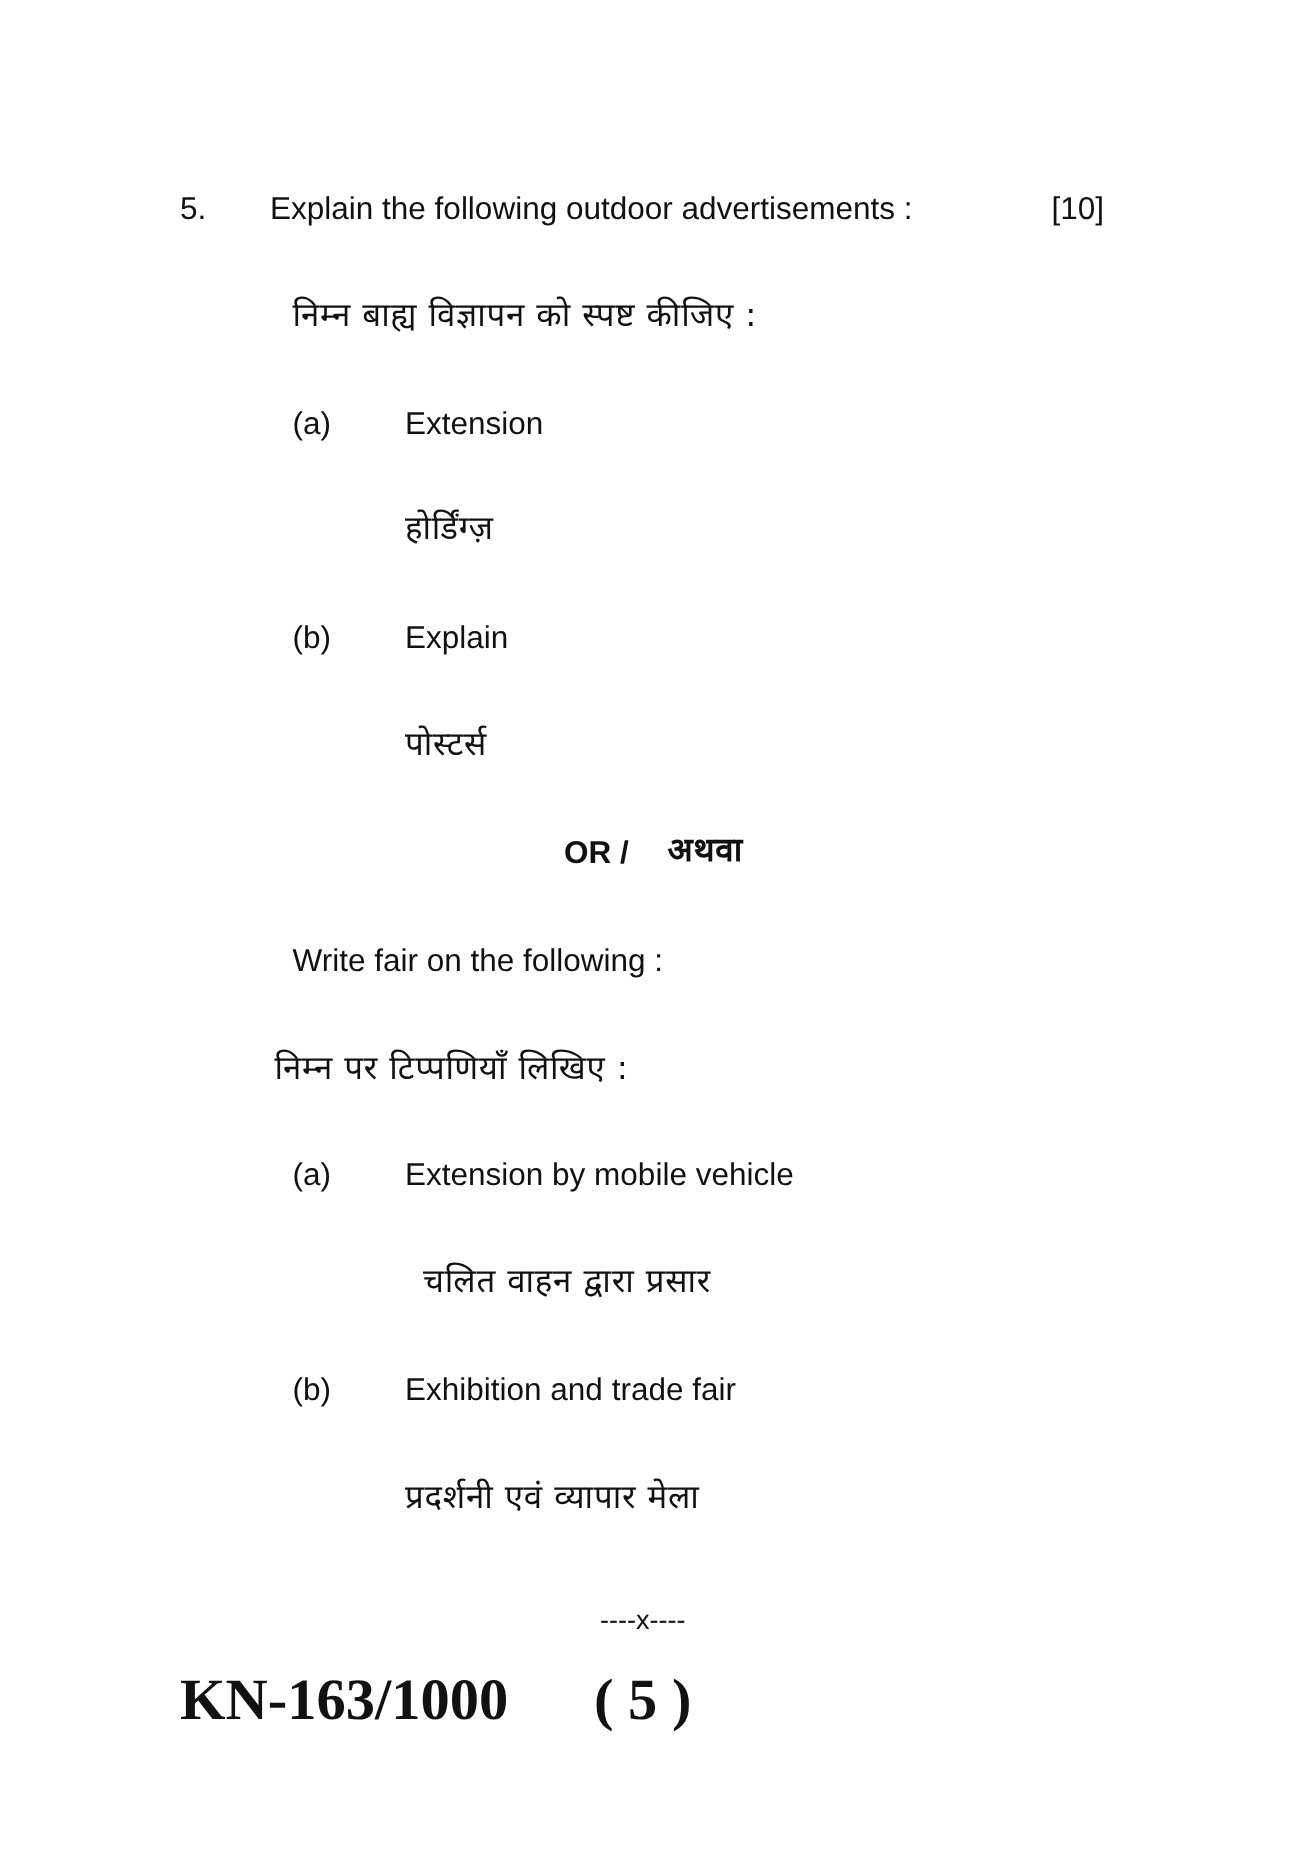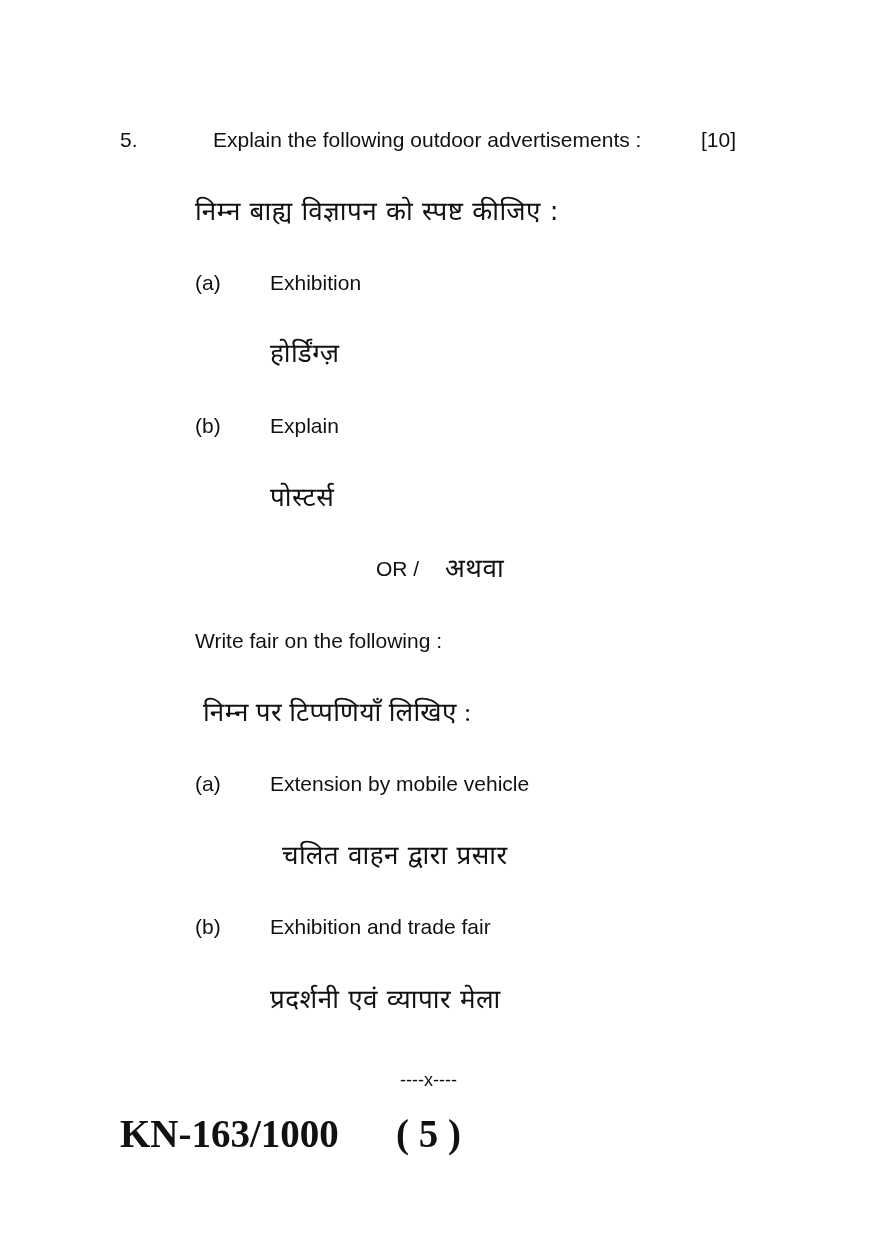--- a/index.html
+++ b/index.html
@@ -2,50 +2,50 @@
 <html><head>
   <meta charset="utf-8">
   <style>
     html, body { margin: 0; padding: 0; background: #ffffff; }
     body {
       width: 874px; height: 1241px; position: relative; overflow: hidden;
       color: #111111;
       font-family: "Liberation Sans", sans-serif;
     }
     .line { position: absolute; white-space: nowrap; font-size: 21px; line-height: 26px; }
-    .hi { font-family: "DejaVu Sans", sans-serif; font-size: 26px; letter-spacing: 0.5px; }
-    .bold { font-weight: normal; }
+    .hi { font-family: "DejaVu Sans", sans-serif; font-size: 22px; letter-spacing: 0.5px; }
+    .bold { font-weight: bold; }
     .serif-footer { font-family: "Liberation Serif", serif; font-weight: bold; font-size: 39px; line-height: 34px; }
   </style>
 </head>
 <body>
 
 <div>
   <div class="line" style="left:120px; top:127px;">5.</div>
-  <div class="line" style="left:213px; top:127px;">Explain the following outdoor advertisements :</div>
+  <div class="line" style="left:180px; top:127px;">Explain the following outdoor advertisements :</div>
   <div class="line" style="left:701px; top:127px;">[10]</div>
   <div class="line hi" style="left:195px; top:198px;">निम्न बाह्य विज्ञापन को स्पष्ट कीजिए :</div>
 
   <div>
     <div class="line" style="left:195px; top:270px;">(a)</div>
-    <div class="line" style="left:270px; top:270px;">Exhibition</div>
+    <div class="line" style="left:270px; top:270px;">Extension</div>
     <div class="line hi" style="left:270px; top:340px;">होर्डिंग्ज़</div>
   </div>
 
   <div>
     <div class="line" style="left:195px; top:413px;">(b)</div>
     <div class="line" style="left:270px; top:413px;">Explain</div>
     <div class="line hi" style="left:270px; top:484px;">पोस्टर्स</div>
   </div>
 
   <div class="line bold" style="left:376px; top:556px;">OR /</div>
   <div class="line hi bold" style="left:445px; top:555px;">अथवा</div>
 
   <div class="line" style="left:195px; top:628px;">Write fair on the following :</div>
-  <div class="line hi" style="left:203px; top:700px;font-family:Liberation Serif, serif;">निम्न पर टिप्पणियाँ लिखिए :</div>
+  <div class="line hi" style="left:183px; top:700px;">निम्न पर टिप्पणियाँ लिखिए :</div>
 
   <div>
     <div class="line" style="left:195px; top:771px;">(a)</div>
     <div class="line" style="left:270px; top:771px;">Extension by mobile vehicle</div>
     <div class="line hi" style="left:282px; top:842px;">चलित वाहन द्वारा प्रसार</div>
   </div>
 
   <div>
     <div class="line" style="left:195px; top:914px;">(b)</div>
     <div class="line" style="left:270px; top:914px;">Exhibition and trade fair</div>

